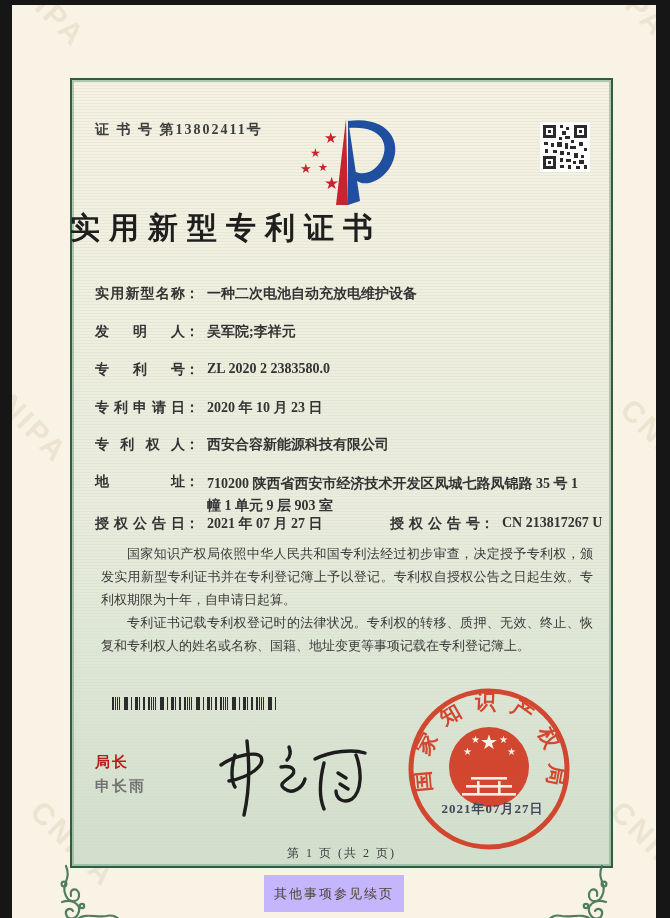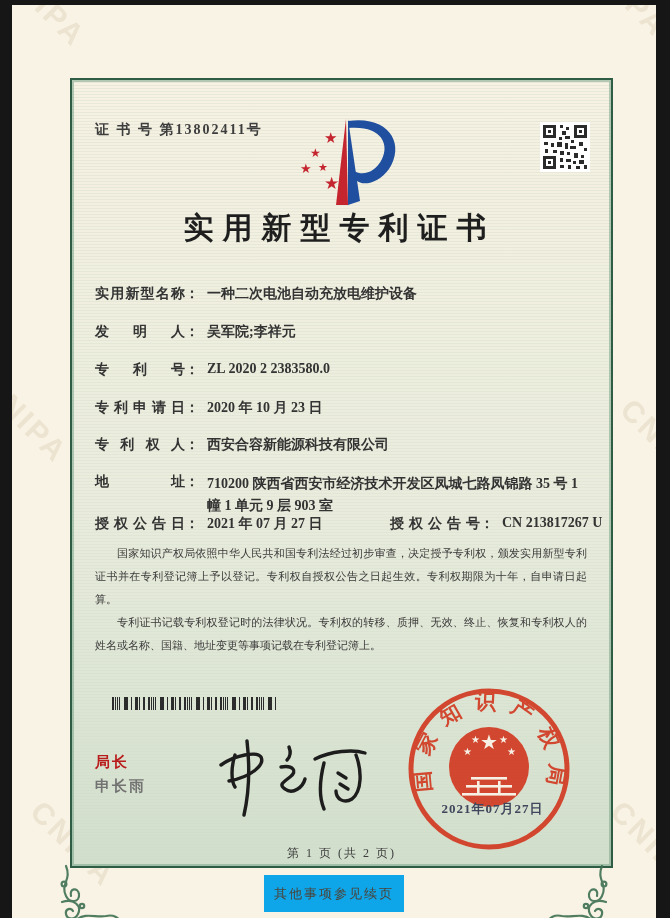--- a/index.html
+++ b/index.html
@@ -38,63 +38,63 @@
   #orn-br{right:40px;bottom:-14px;transform:scaleX(-1);}
   
   .abs{position:absolute;}
   #cert-no{
     left:83px;top:116px;font-size:14px;letter-spacing:2px;
     color:#3d3d3d;font-weight:600;
   }
   #qr{left:528px;top:117px;}
   #logo{left:278px;top:106px;}
   #title{
-    left:58px;top:203px;width:539px;text-align:center;
+    left:58px;top:203px;width:539px;
     font-size:30px;font-weight:bold;letter-spacing:9px;color:#1e1e1e;
   }
   .frow{left:83px;font-size:14px;color:#333;font-weight:600;white-space:nowrap;}
   .flabel{
     display:inline-block;width:90px;vertical-align:top;
     text-align:justify;text-align-last:justify;
   }
   .fcolon{display:inline-block;margin-right:8px;}
   .fvalue{display:inline-block;vertical-align:top;}
   .fvalue.wrap{white-space:normal;width:372px;line-height:22px;}
   #row-name{top:280px;}
   #row-inventor{top:318px;}
   #row-patentno{top:356px;}
   #row-filing{top:394px;}
   #row-patentee{top:431px;text-decoration:underline;}
   #row-address{top:468px;}
   #row-grant{top:510px;}
   #grant-no-pair{position:absolute;left:295px;top:0;}
   #paragraphs{
-    left:83px;top:537px;width:492px;
-    font-size:11px;line-height:23px;color:#3a3a3a;text-align:justify;
+    left:89px;top:537px;width:492px;
+    font-size:13px;line-height:23px;color:#3a3a3a;text-align:justify;
   }
   #paragraphs p{margin:0;text-indent:2em;}
   #barcode{
     left:100px;top:692px;width:166px;height:13px;
     background:
       repeating-linear-gradient(90deg,#2c2c2c 0 2px,transparent 2px 3px,#2c2c2c 3px 4px,transparent 4px 7px,#2c2c2c 7px 8px,transparent 8px 12px),
       repeating-linear-gradient(90deg,transparent 0 5px,#2c2c2c 5px 6px,transparent 6px 9px);
   }
   #sig-title{left:83px;top:748px;font-size:15px;font-weight:bold;color:#b91c1c;letter-spacing:2px;}
   #sig-name{left:83px;top:772px;font-size:15px;font-weight:bold;color:#737373;letter-spacing:2px;}
   #signature{left:195px;top:718px;}
   #seal{left:393px;top:680px;}
   #seal-date{
     left:408px;top:795px;width:145px;text-align:center;
     font-size:13px;font-weight:bold;color:#40475c;letter-spacing:1px;
   }
   #page-info{left:58px;top:840px;width:543px;text-align:center;font-size:12px;color:#3c3c3c;letter-spacing:2px;}
   #continuation{
     left:0;top:880px;width:644px;text-align:center;font-size:13px;color:#4c4336;
   }
-  #continuation span{background:#0ea5e9;padding:11px 10px;letter-spacing:2px;}
+  #continuation span{background:#c4b5fd;padding:11px 10px;letter-spacing:2px;}
 </style>
 </head>
 <body>
 
 <div id="paper">
 
   <div class="wm" style="left:-22px;top:-18px;font-size:30px;">CNIPA</div>
   <div class="wm" style="left:560px;top:-28px;font-size:30px;">CNIPA</div>
   <div class="wm" style="left:398px;top:272px;font-size:38px;color:rgba(186,164,120,0.26);">CNIPA</div>
   <div class="wm" style="left:-40px;top:398px;font-size:30px;">CNIPA</div>

